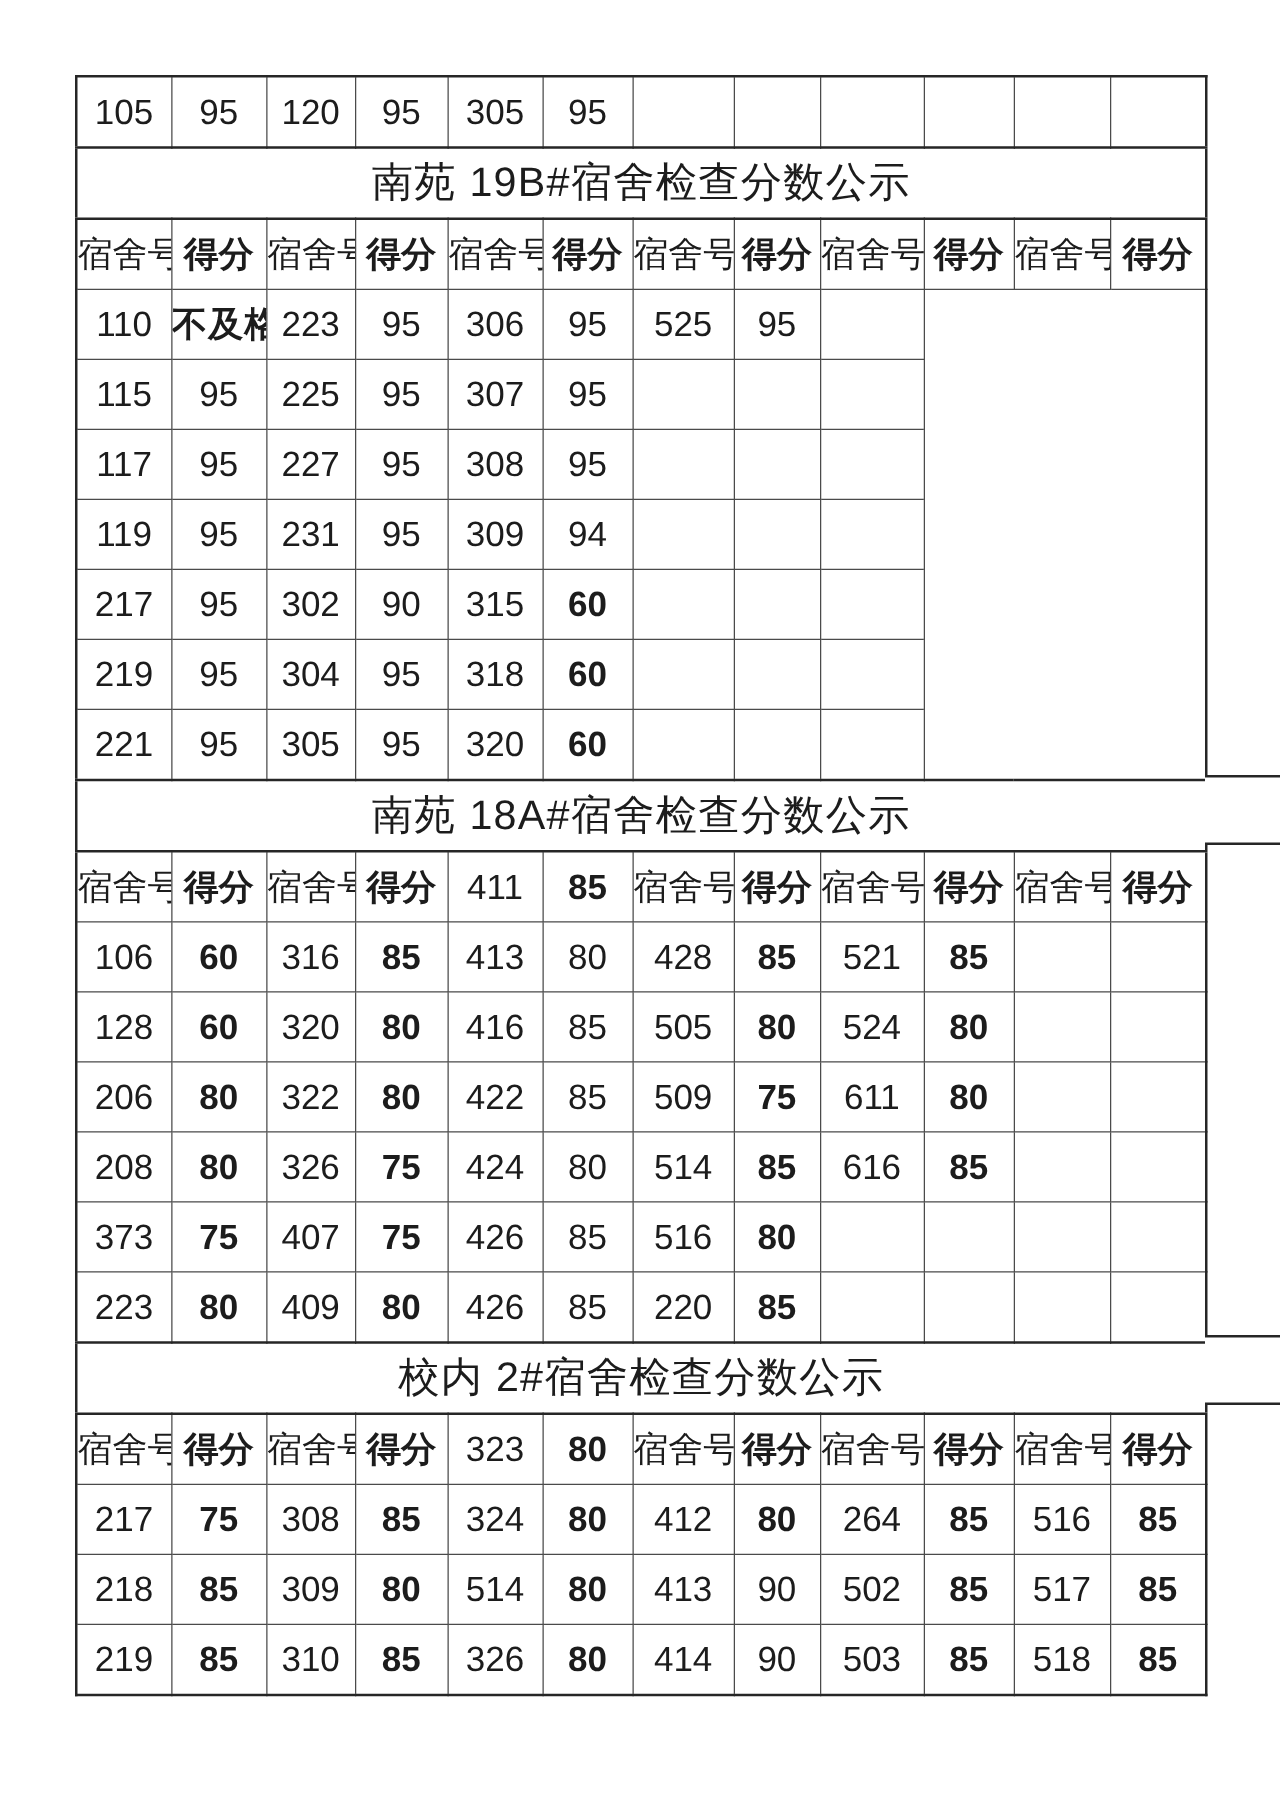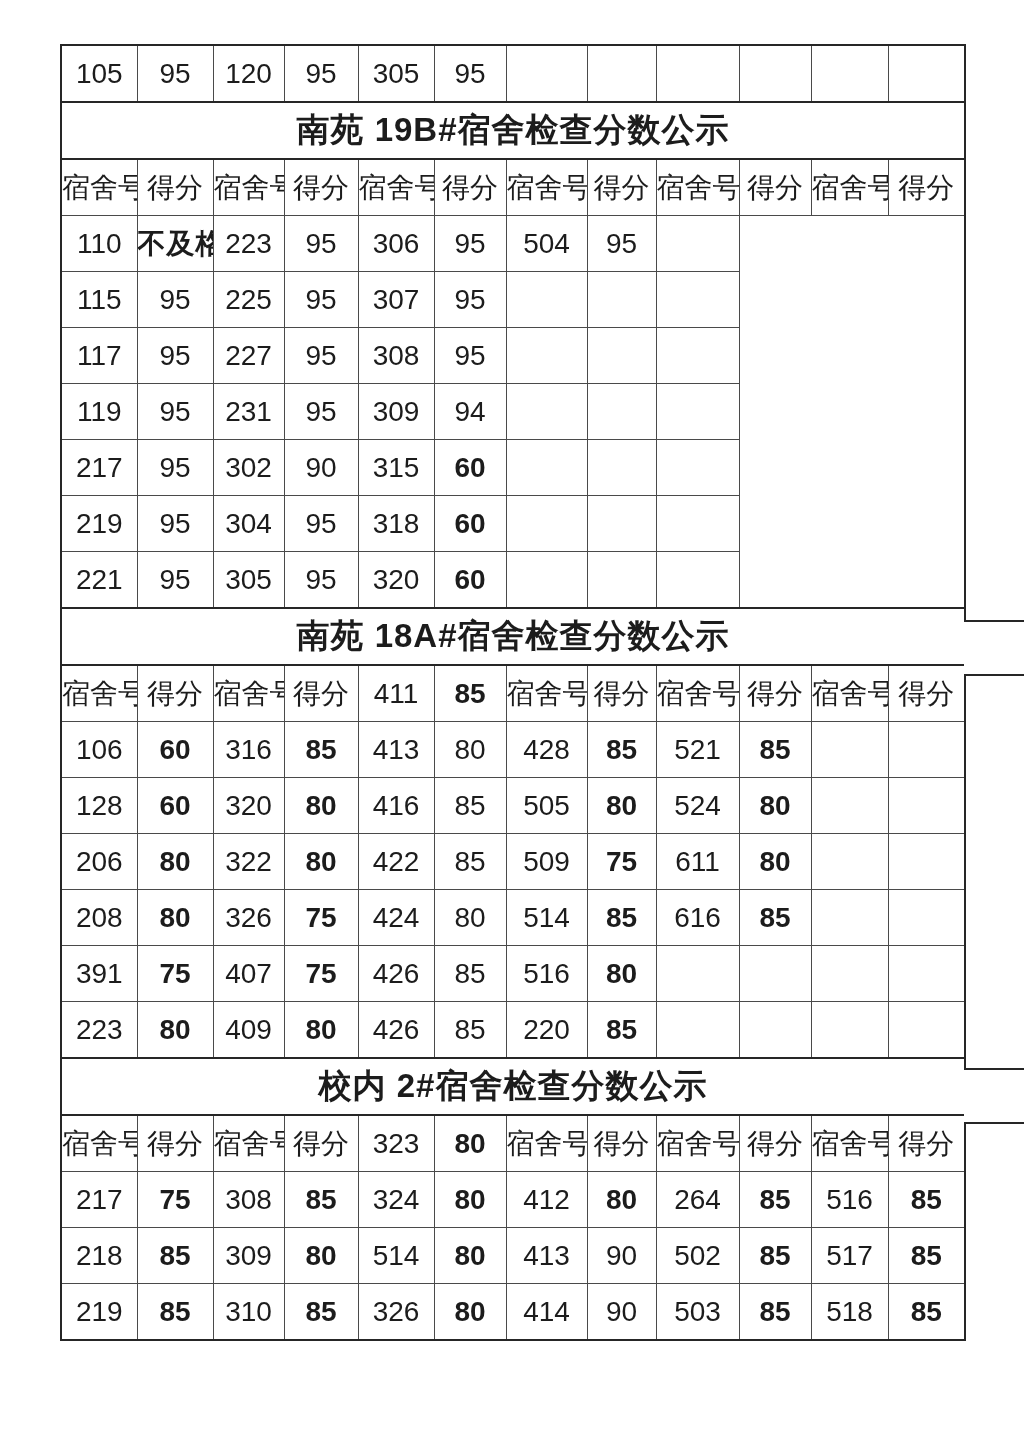--- a/index.html
+++ b/index.html
@@ -1,36 +1,36 @@
 <!DOCTYPE html>
 <html style="--c-blue: #4f97d6; --c-red: #fe0202; --c-text: #1c1c1c; --c-grid: #4a4a4a; --c-heavy: #262626;"><head>
 <meta charset="utf-8">
 <style>
   html,body{margin:0;padding:0;background:#ffffff;}
   .page{
     position:relative;width:1024px;height:1448px;background:#ffffff;
     overflow:hidden;font-family:"Liberation Sans","DejaVu Sans",sans-serif;
   }
   table.sheet{
-    position:absolute;left:60px;top:44px;width:904px;
+    position:absolute;left:60px;top:60px;width:904px;
     border-collapse:collapse;table-layout:fixed;
     border:2px solid var(--c-heavy,#262626);
   }
   table.sheet td{
     border:1px solid var(--c-grid,#4a4a4a);
     height:55px;padding:0;text-align:center;vertical-align:middle;
     font-size:28px;color:var(--c-text,#1c1c1c);overflow:hidden;white-space:nowrap;
   }
   tr.title-row td{
     border-top:2px solid var(--c-heavy,#262626);
     border-bottom:2px solid var(--c-heavy,#262626);
-    font-size:33px;font-weight:700;letter-spacing:1px;
+    font-size:33px;font-weight:400;letter-spacing:1px;
   }
   td.k-h1{font-size:24px;font-weight:400;}
-  td.k-h2{font-size:24px;font-weight:400;}
+  td.k-h2{font-size:24px;font-weight:700;}
   td.k-id{font-weight:400;}
   td.k-plain{font-weight:400;}
   td.k-score{font-weight:700;}
   td.k-blue{color:var(--c-blue,#4f97d6);font-weight:400;}
   td.k-red{color:var(--c-red,#fe0202);font-weight:700;}
   td.k-redcjk{color:var(--c-red,#fe0202);font-weight:700;font-size:24px;letter-spacing:1px;}
   td.k-empty{font-weight:400;}
   .sliver{
     position:absolute;left:964px;width:60px;height:56px;background:#ffffff;
     box-sizing:border-box;
@@ -91,21 +91,21 @@
           <td class="k-h1">宿舍号</td>
           <td class="k-h2">得分</td>
         </tr>
         <tr>
           <td class="k-id">110</td>
           <td class="k-redcjk">不及格</td>
           <td class="k-id">223</td>
           <td class="k-blue">95</td>
           <td class="k-id">306</td>
           <td class="k-blue">95</td>
-          <td class="k-id">504</td>
+          <td class="k-id">525</td>
           <td class="k-blue">95</td>
           <td class="k-empty"></td>
           <td class="k-empty" colspan="3" rowspan="7"></td>
         </tr>
         <tr>
           <td class="k-id">115</td>
           <td class="k-blue">95</td>
           <td class="k-id">225</td>
           <td class="k-blue">95</td>
           <td class="k-id">307</td>
@@ -236,21 +236,21 @@
           <td class="k-id">424</td>
           <td class="k-plain">80</td>
           <td class="k-id">514</td>
           <td class="k-score">85</td>
           <td class="k-id">616</td>
           <td class="k-score">85</td>
           <td class="k-empty"></td>
           <td class="k-empty"></td>
         </tr>
         <tr>
-          <td class="k-id">391</td>
+          <td class="k-id">373</td>
           <td class="k-red">75</td>
           <td class="k-id">407</td>
           <td class="k-red">75</td>
           <td class="k-id">426</td>
           <td class="k-plain">85</td>
           <td class="k-id">516</td>
           <td class="k-score">80</td>
           <td class="k-empty"></td>
           <td class="k-empty"></td>
           <td class="k-empty"></td>

